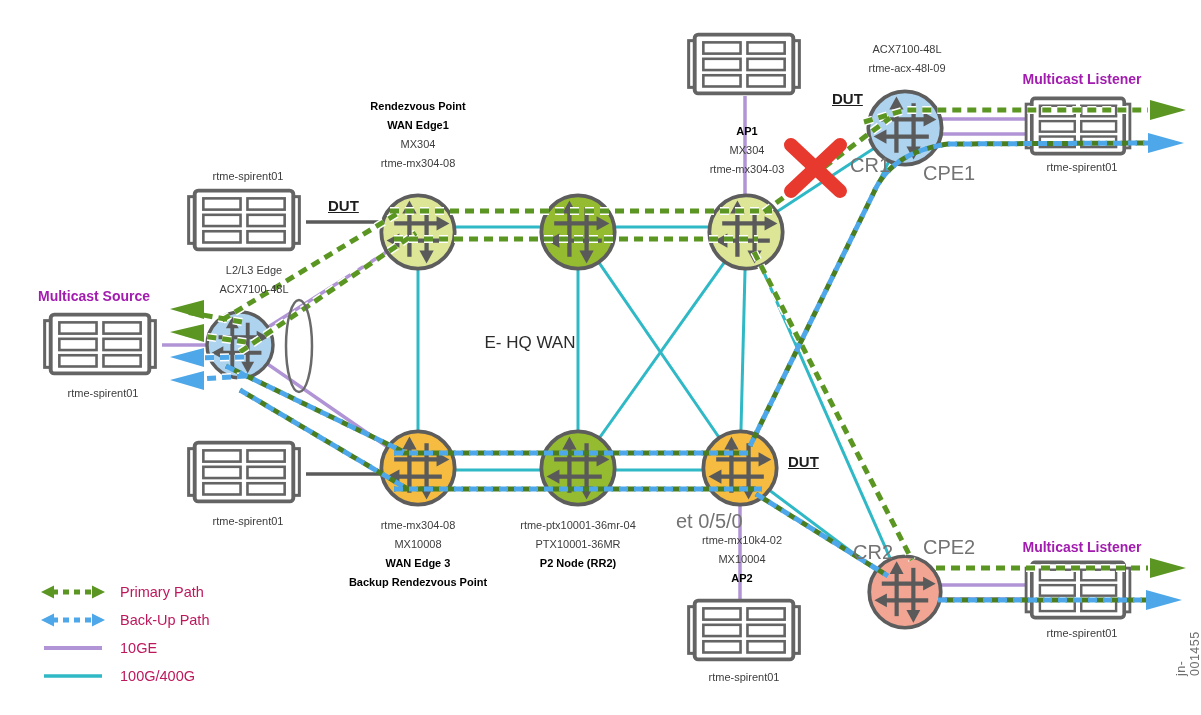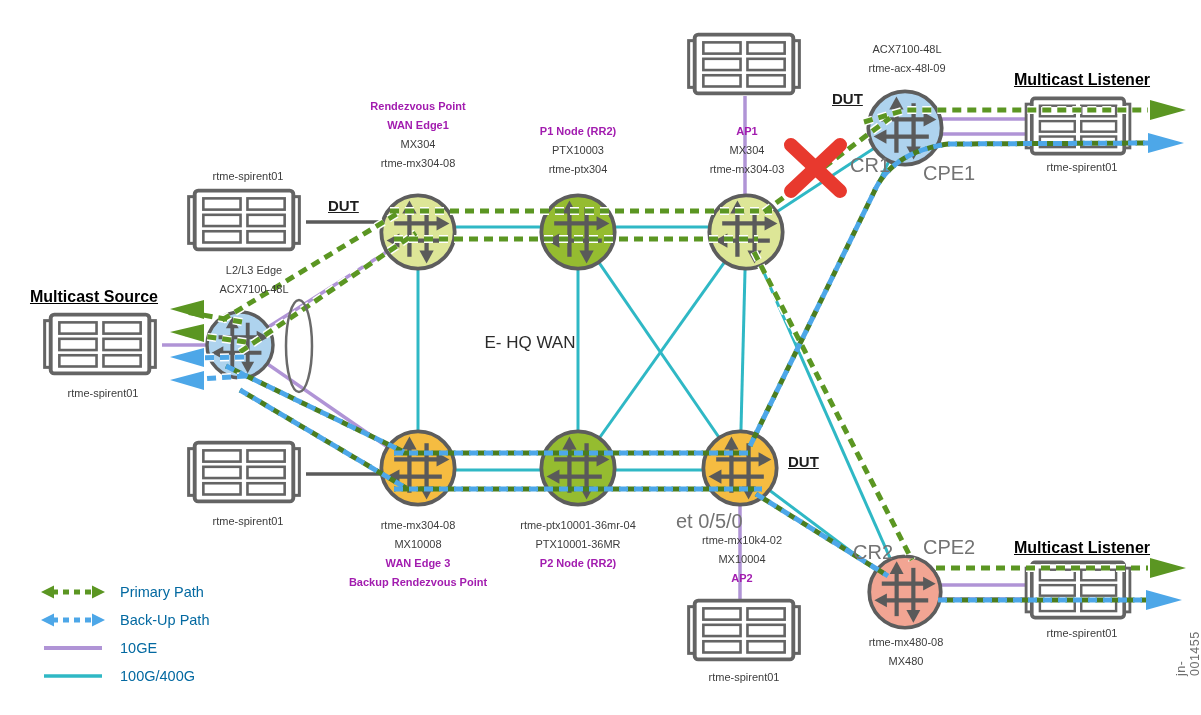--- a/index.html
+++ b/index.html
@@ -3,30 +3,30 @@
 <meta charset="utf-8">
 <style>
   html,body{margin:0;padding:0;background:#fff;}
   .canvas{position:relative;width:1201px;height:715px;background:#fff;overflow:hidden;
           font-family:"Liberation Sans",sans-serif;color:#333;}
   .layer{position:absolute;left:0;top:0;pointer-events:none;}
   .node{position:absolute;}
   .node svg{display:block;width:100%;height:100%;}
   .nl{position:absolute;transform:translateX(-50%);text-align:center;font-size:11px;
       line-height:19px;color:#3c3c3c;white-space:nowrap;}
-  .nl .b{font-weight:bold;color:#a21caf;}
+  .nl .b{font-weight:bold;color:#000000;}
   .nl span{display:block;}
   .tag{position:absolute;font-size:20px;color:#737373;white-space:nowrap;}
   .tag.b{font-weight:bold;color:#1d1d1d;font-size:15px;text-decoration:underline;}
-  .title{position:absolute;transform:translateX(-50%);font-weight:bold;font-size:16px;
-         color:#000000;white-space:nowrap;text-decoration:underline;}
+  .title{position:absolute;transform:translateX(-50%);font-weight:bold;font-size:14px;
+         color:#a21caf;white-space:nowrap;}
   .legend{position:absolute;left:40px;top:578px;}
   .legend .row{display:flex;align-items:center;height:28px;}
   .legend .glyph{width:66px;margin-right:14px;flex:0 0 auto;}
-  .legend .lab{font-size:14.5px;color:#0369a1;}
+  .legend .lab{font-size:14.5px;color:#be185d;}
   .watermark{position:absolute;left:1174px;top:676px;transform:rotate(-90deg);
              transform-origin:top left;font-size:12.5px;color:#6e6e6e;letter-spacing:.5px;}
   .wanlab{position:absolute;transform:translateX(-50%);font-size:17px;color:#2b2b2b;}
 </style>
 </head>
 <body>
 
 <div class="canvas">
 
   <svg class="layer" width="1201" height="715" viewBox="0 0 1201 715">
@@ -253,25 +253,20 @@
       <line x1="840" y1="145" x2="791" y2="191"></line>
     </g>
   </svg>
 
   <div class="nl" style="left:418px;top:97px">
     <span class="b">Rendezvous Point</span>
     <span class="b">WAN Edge1</span>
     <span>MX304</span>
     <span>rtme-mx304-08</span>
   </div>
-  <div class="nl" style="left:578px;top:122px">
-    <span class="b">P1 Node (RR2)</span>
-    <span>PTX10003</span>
-    <span>rtme-ptx304</span>
-  </div>
   <div class="nl" style="left:747px;top:122px">
     <span class="b">AP1</span>
     <span>MX304</span>
     <span>rtme-mx304-03</span>
   </div>
   <div class="nl" style="left:907px;top:40px">
     <span>ACX7100-48L</span>
     <span>rtme-acx-48l-09</span>
   </div>
   <div class="nl" style="left:254px;top:261px">
@@ -286,24 +281,20 @@
   </div>
   <div class="nl" style="left:578px;top:516px">
     <span>rtme-ptx10001-36mr-04</span>
     <span>PTX10001-36MR</span>
     <span class="b">P2 Node (RR2)</span>
   </div>
   <div class="nl" style="left:742px;top:531px">
     <span>rtme-mx10k4-02</span>
     <span>MX10004</span>
     <span class="b">AP2</span>
-  </div>
-  <div class="nl" style="left:906px;top:633px">
-    <span>rtme-mx480-08</span>
-    <span>MX480</span>
   </div>
 
   <div class="title" style="left:94px;top:288px">Multicast Source</div>
   <div class="title" style="left:1082px;top:71px">Multicast Listener</div>
   <div class="title" style="left:1082px;top:539px">Multicast Listener</div>
 
   <div class="nl" style="left:248px;top:167px">
     <span>rtme-spirent01</span>
     </div>
   <div class="nl" style="left:103px;top:384px">

